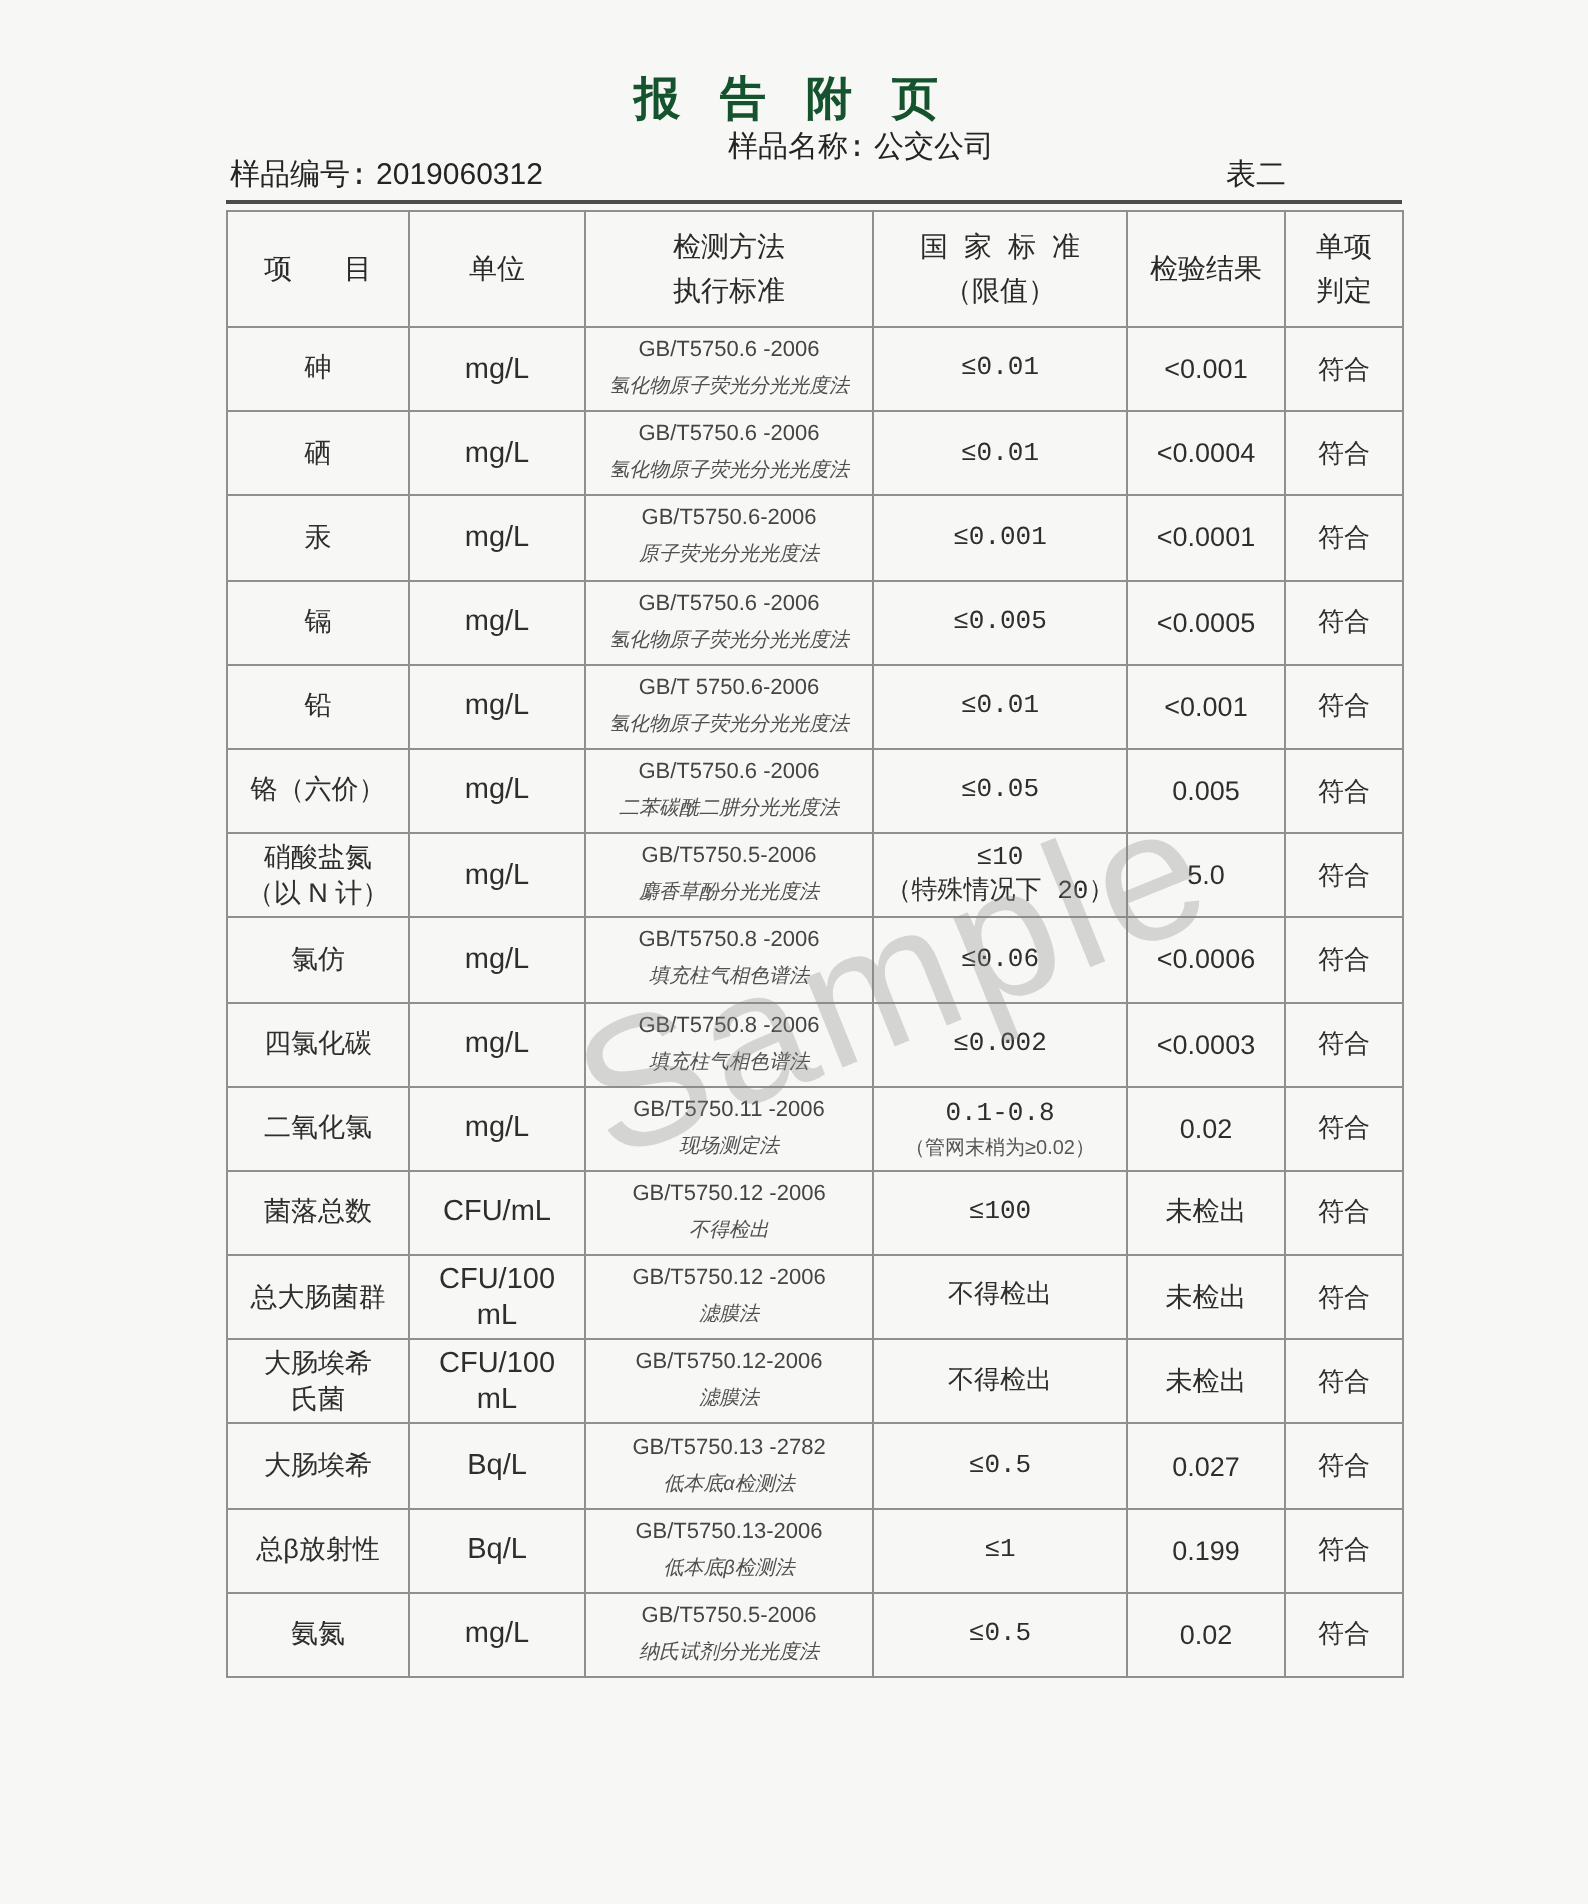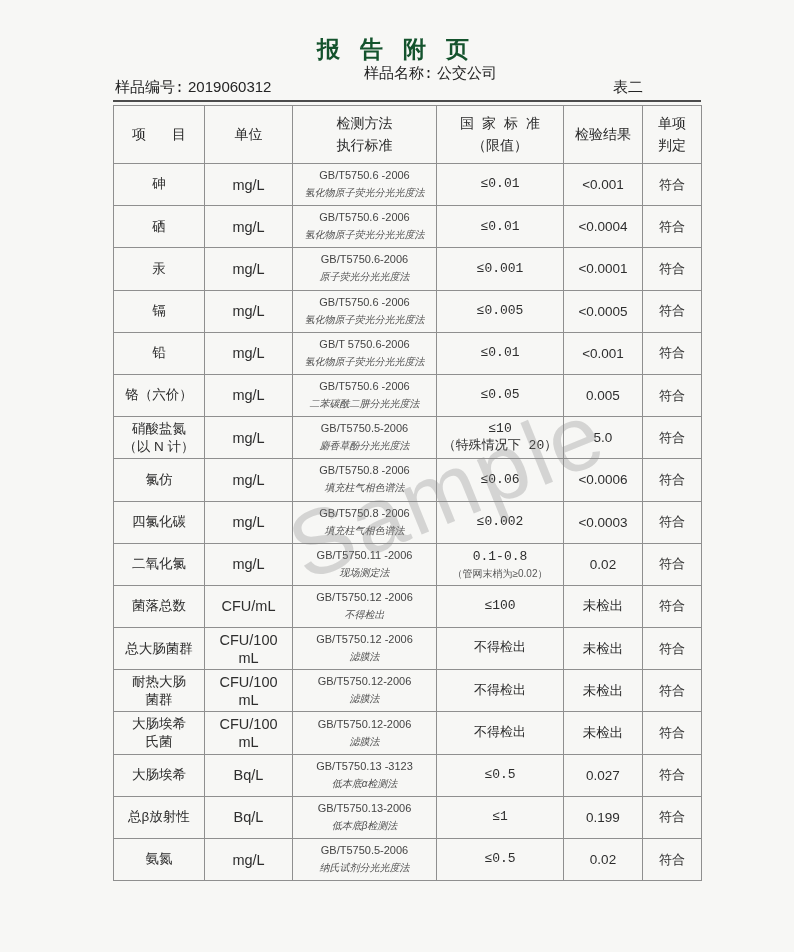--- a/index.html
+++ b/index.html
@@ -286,56 +286,40 @@
       <div class="m2">滤膜法</div>
     </td>
     <td>
       <div class="lim">不得检出</div>
       <div class="lim-note"></div>
     </td>
     <td class="c-result">未检出</td>
     <td class="c-judge">符合</td>
   </tr>
         <tr>
-    <td class="c-item">耐热大肠
-菌群</td>
-    <td class="c-unit">CFU/100
-mL</td>
-    <td>
-      <div class="m1">GB/T5750.12-2006</div>
-      <div class="m2">滤膜法</div>
-    </td>
-    <td>
-      <div class="lim">不得检出</div>
-      <div class="lim-note"></div>
-    </td>
-    <td class="c-result">未检出</td>
-    <td class="c-judge">符合</td>
-  </tr>
-        <tr>
     <td class="c-item">大肠埃希
 氏菌</td>
     <td class="c-unit">CFU/100
 mL</td>
     <td>
       <div class="m1">GB/T5750.12-2006</div>
       <div class="m2">滤膜法</div>
     </td>
     <td>
       <div class="lim">不得检出</div>
       <div class="lim-note"></div>
     </td>
     <td class="c-result">未检出</td>
     <td class="c-judge">符合</td>
   </tr>
         <tr>
     <td class="c-item">大肠埃希</td>
     <td class="c-unit">Bq/L</td>
     <td>
-      <div class="m1">GB/T5750.13 -3123</div>
+      <div class="m1">GB/T5750.13 -2782</div>
       <div class="m2">低本底α检测法</div>
     </td>
     <td>
       <div class="lim">≤0.5</div>
       <div class="lim-note"></div>
     </td>
     <td class="c-result">0.027</td>
     <td class="c-judge">符合</td>
   </tr>
         <tr>

